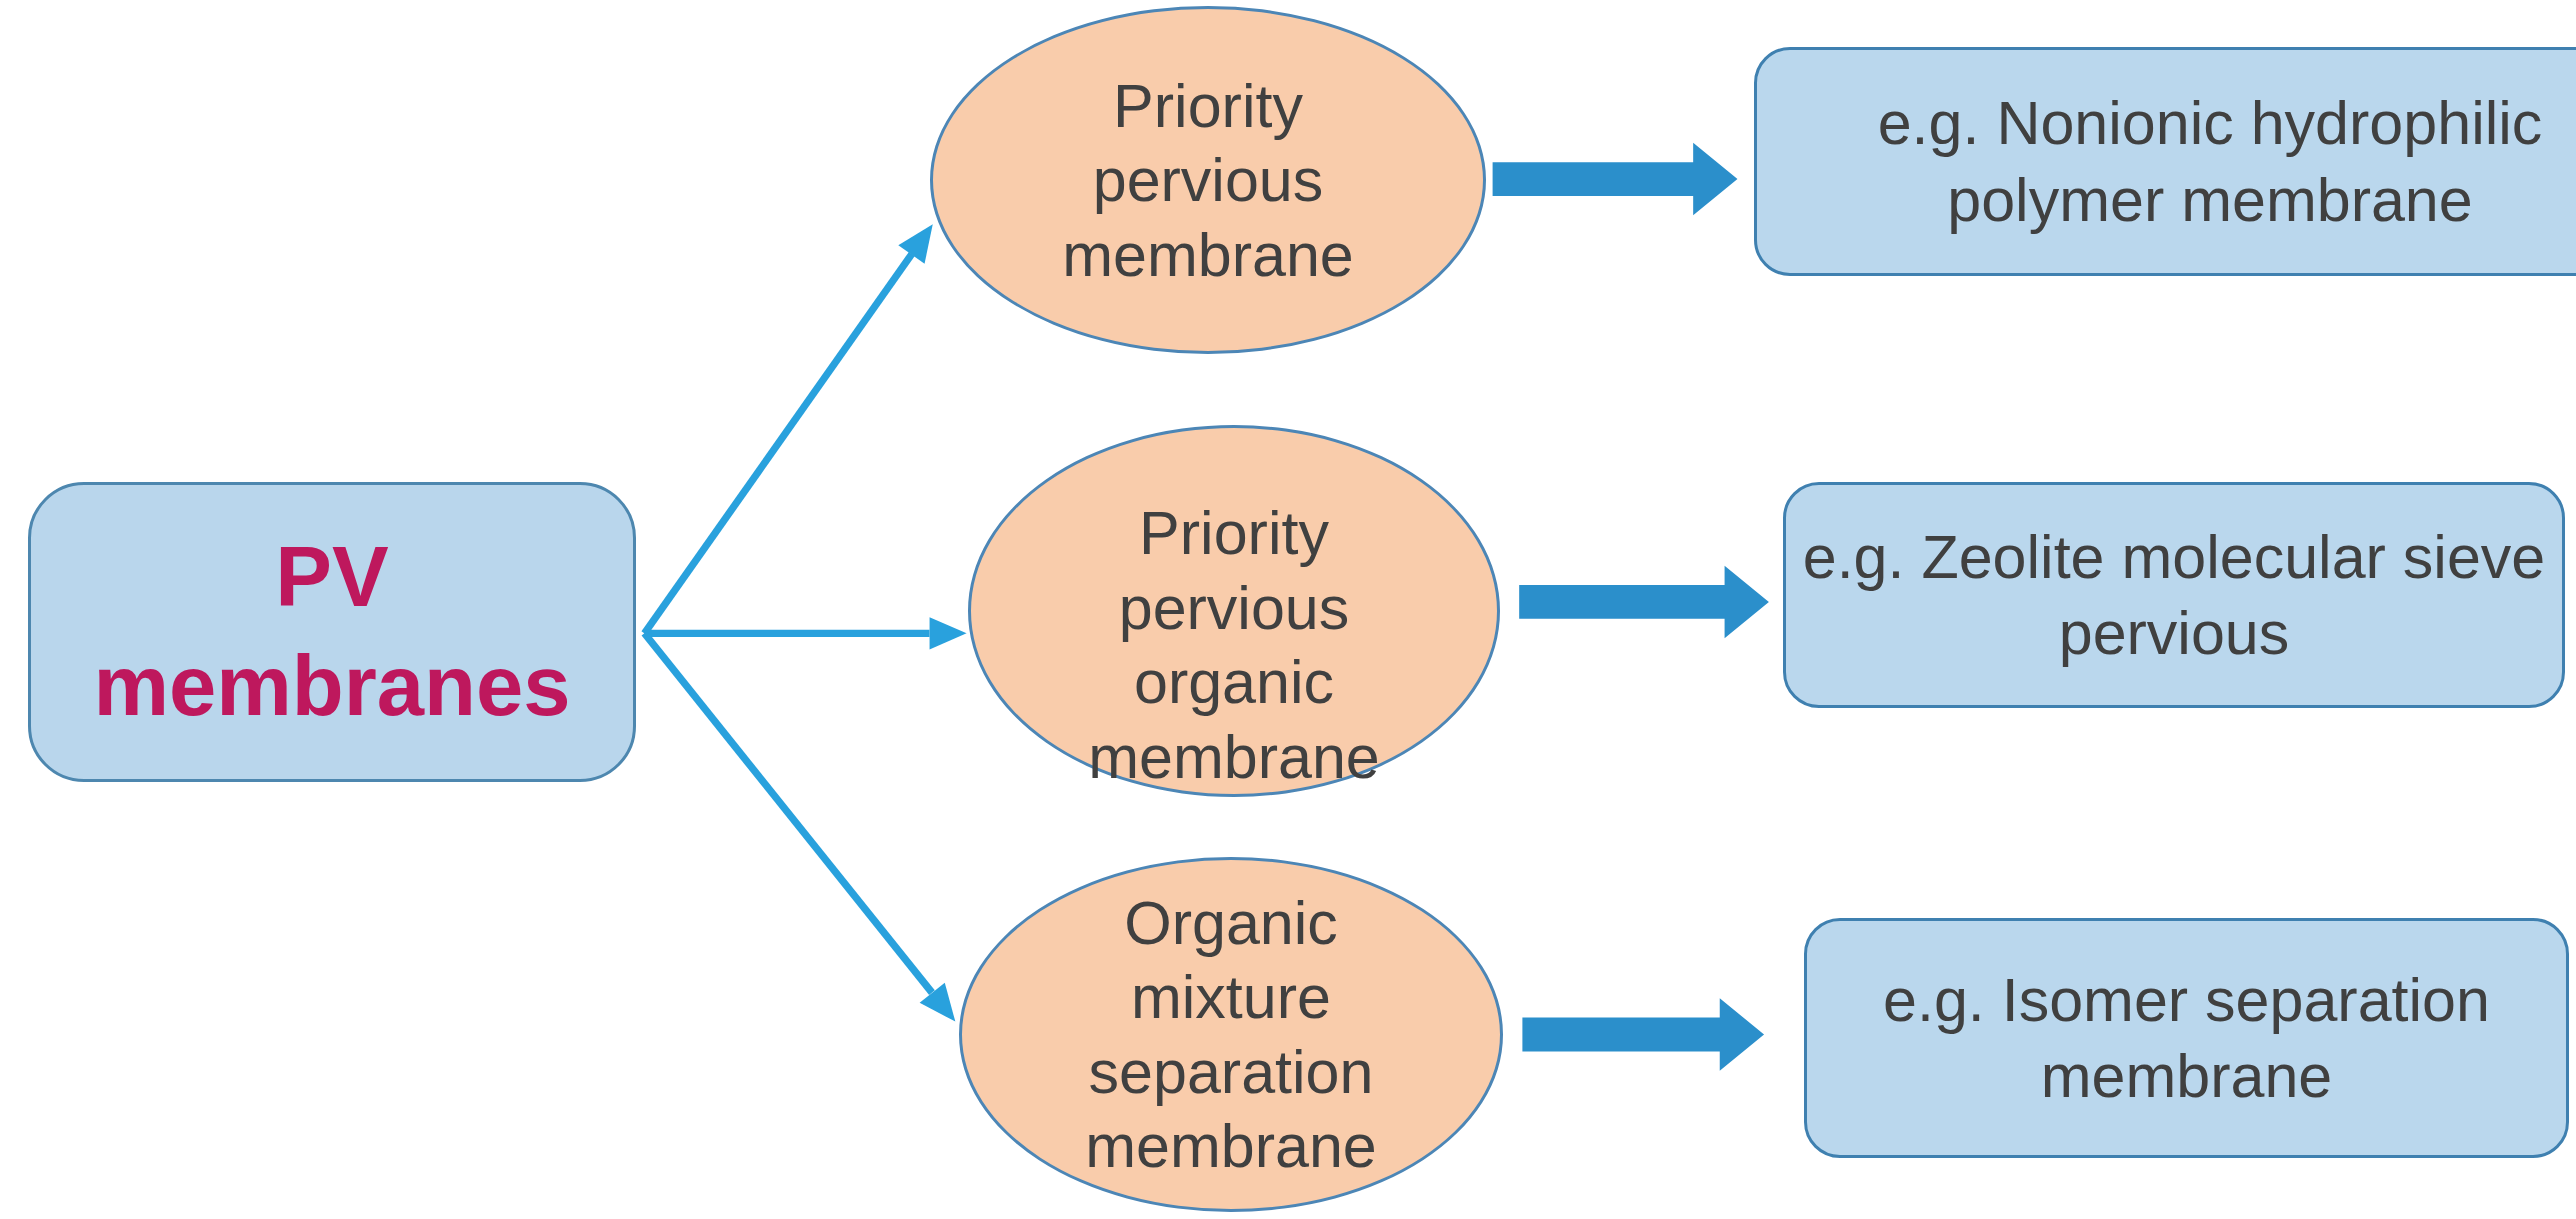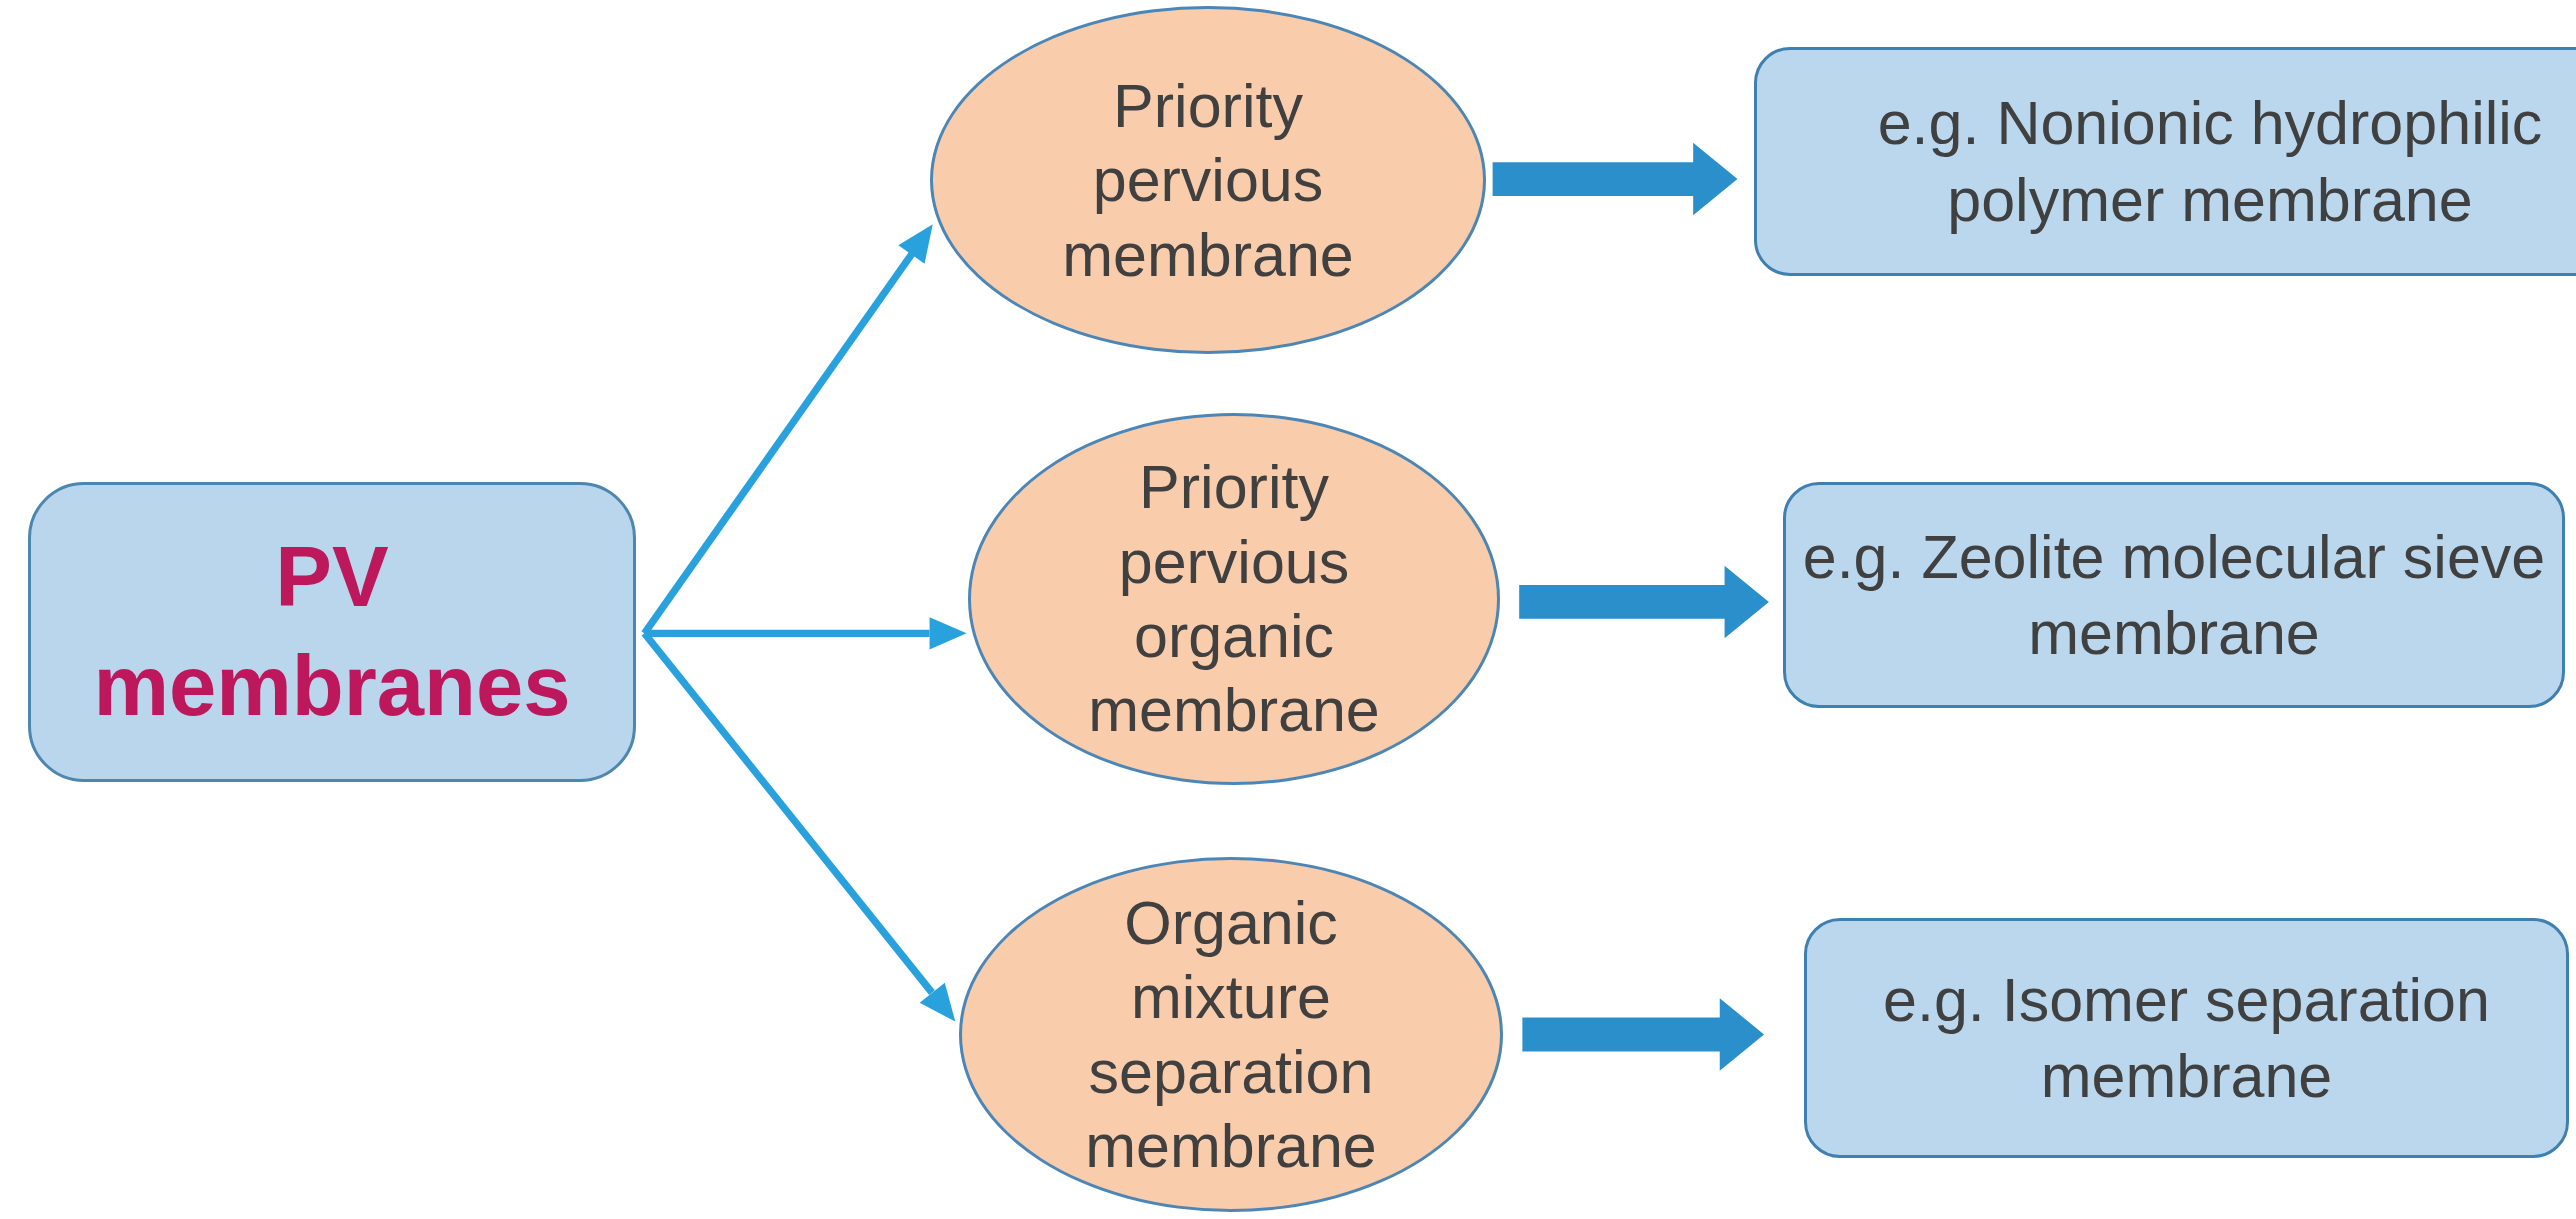--- a/index.html
+++ b/index.html
@@ -39,21 +39,21 @@
   .root-box .label { max-width: 548px; }
   .ellipse {
     background: #f9ccab;
     border: 3.2px solid #4c86b6;
     border-radius: 50%;
     font-size: 61px;
     line-height: 1.22;
   }
   .ellipse .label { max-width: 419px; }
   .ellipse-1 { left: 930px; top: 6.4px;    width: 556px; height: 348px; }
-  .ellipse-2 { left: 968px; top: 413px;  width: 532px; height: 372px; }
+  .ellipse-2 { left: 968px; top: 425px;  width: 532px; height: 372px; align-items: flex-end; }
   .ellipse-3 { left: 959px; top: 857px; width: 544px; height: 355px; }
   .example-box {
     background: #bad7ed;
     border: 3.2px solid #3f80b0;
     border-radius: 36px;
     font-size: 61px;
     line-height: 1.25;
   }
   .example-box .label { max-width: 789px; }
   .example-box-1 { left: 1754px; top: 47px;   width: 912px; height: 229px; }
@@ -109,20 +109,20 @@
     <span class="label">Priority pervious organic membrane</span>
   </div>
   <div class="node ellipse ellipse-3">
     <span class="label">Organic mixture separation membrane</span>
   </div>
 
   <div class="node example-box example-box-1">
     <span class="label">e.g. Nonionic hydrophilic polymer membrane</span>
   </div>
   <div class="node example-box example-box-2">
-    <span class="label">e.g. Zeolite molecular sieve membrane</span>
+    <span class="label">e.g. Zeolite molecular sieve pervious</span>
   </div>
   <div class="node example-box example-box-3">
     <span class="label">e.g. Isomer separation membrane</span>
   </div>
 
 </div>
 
 
 </body></html>

